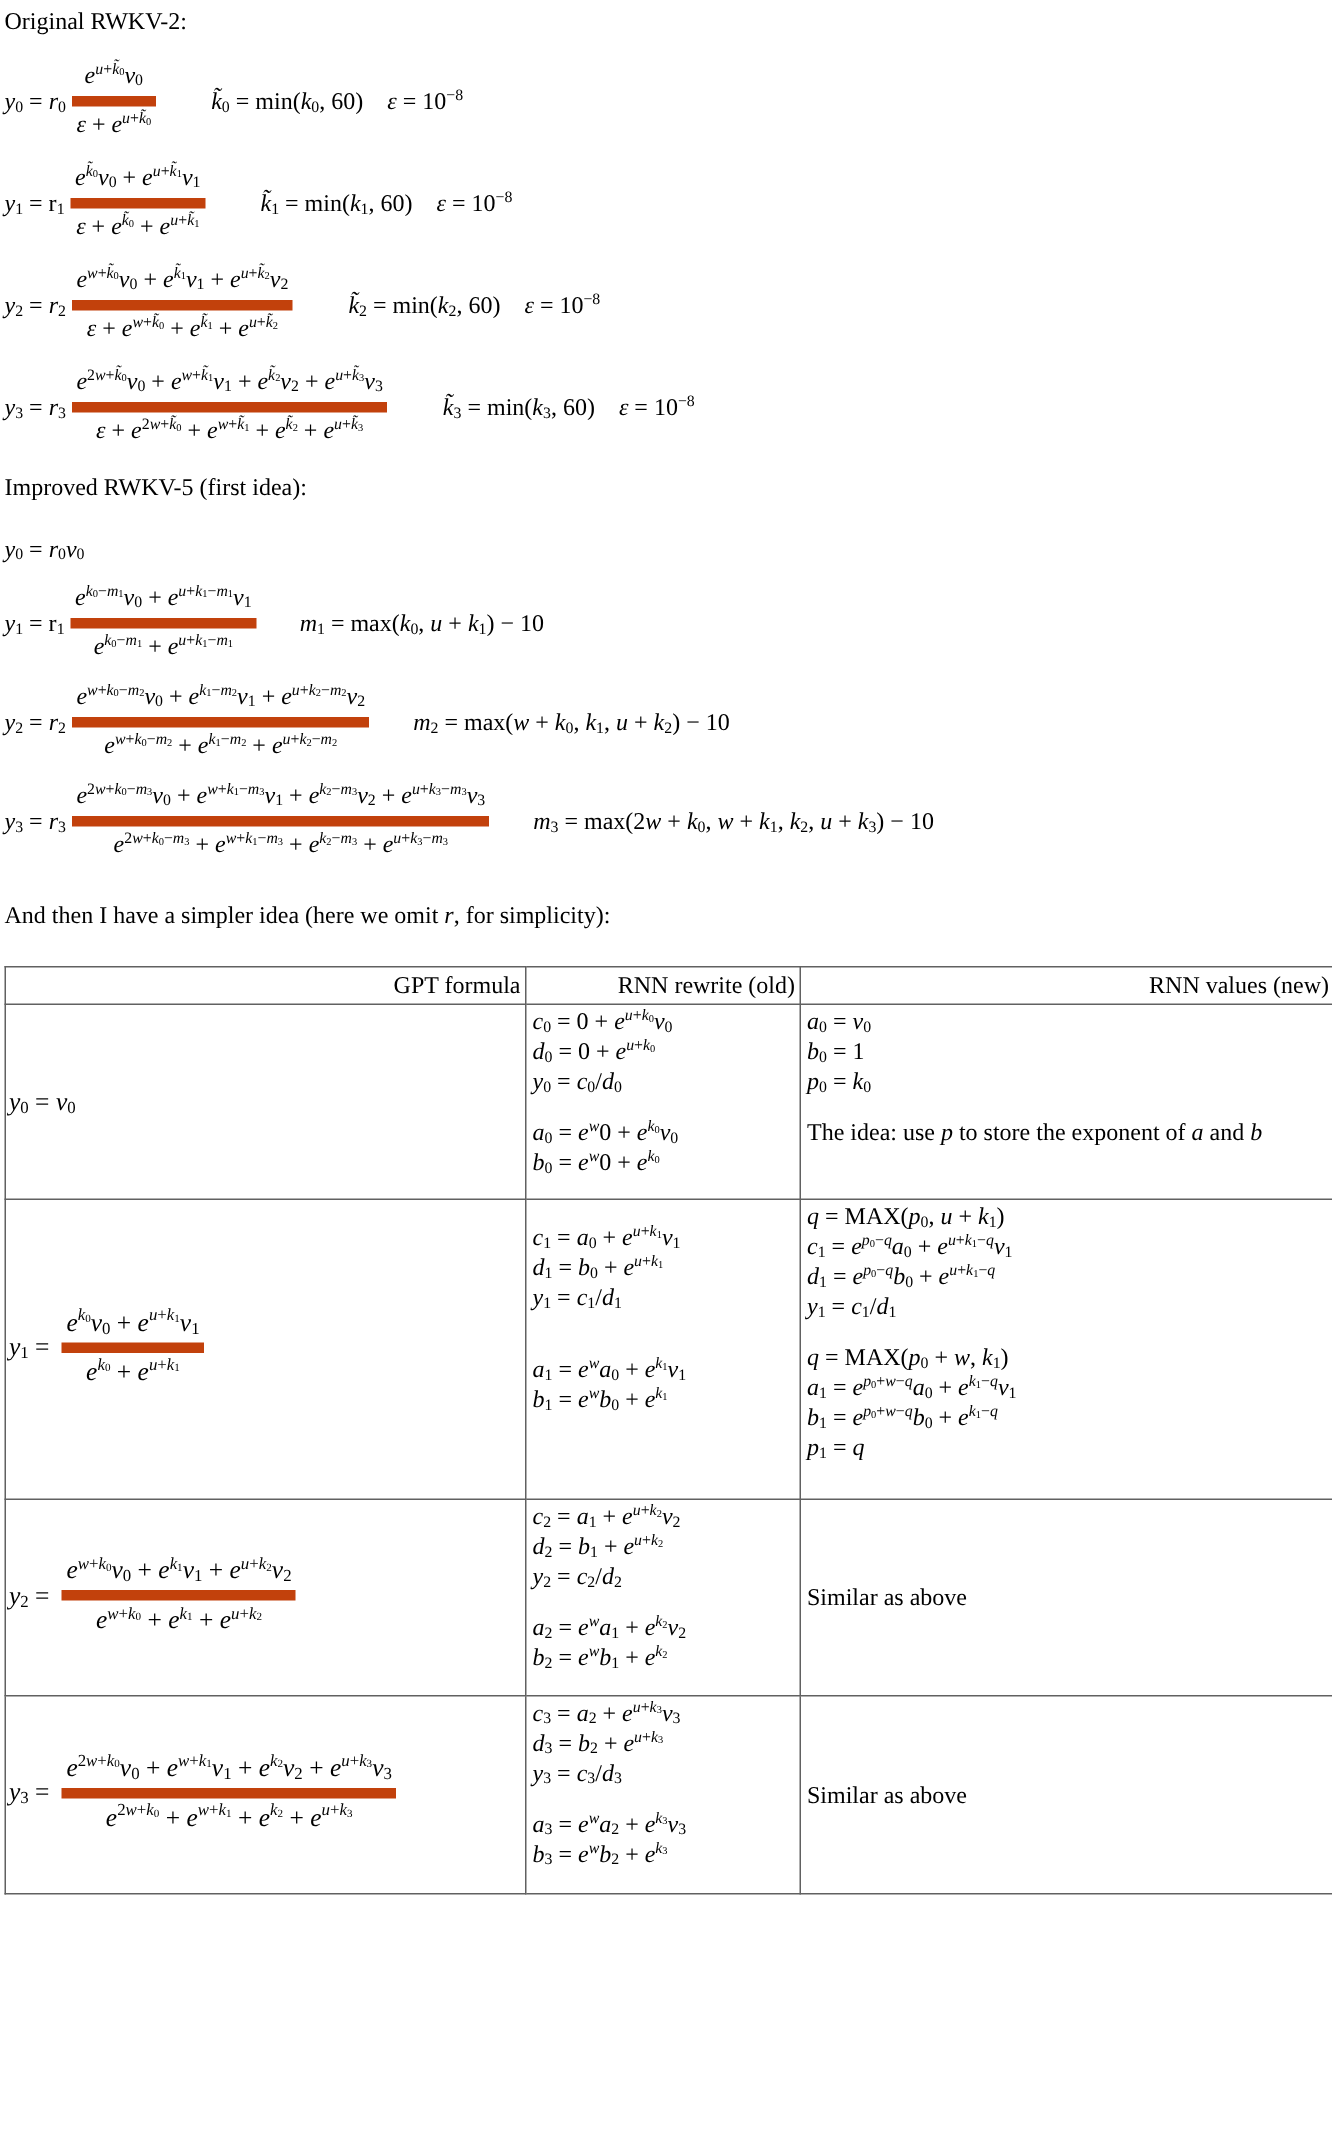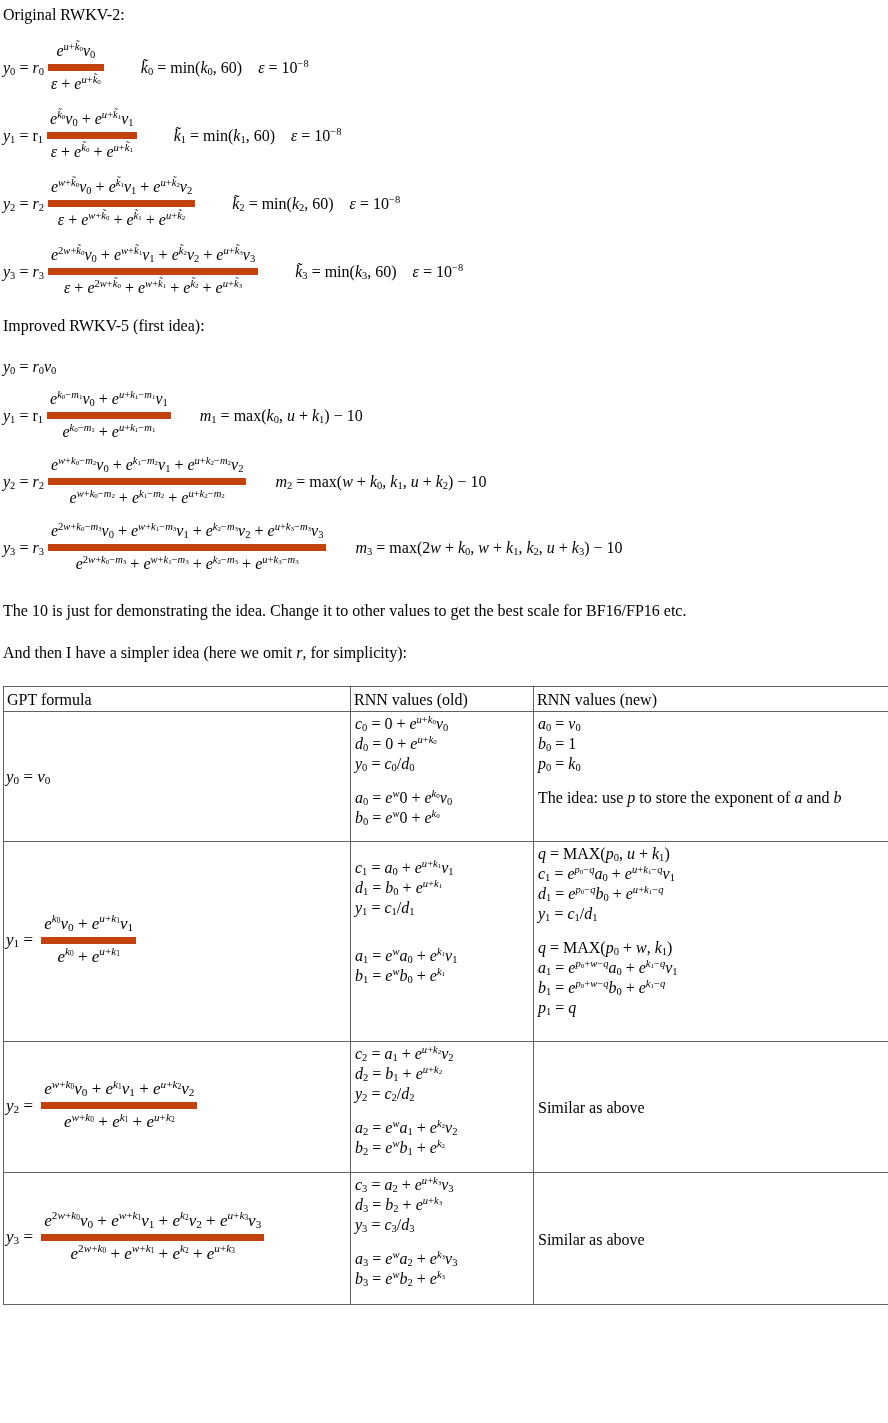--- a/index.html
+++ b/index.html
@@ -30,21 +30,21 @@
   .m { white-space:nowrap; }
   sup { font-size:66%; vertical-align:0.55em; line-height:0; }
   sub { font-size:66%; vertical-align:-0.18em; line-height:0; }
 
   .fr { display:inline-block; vertical-align:middle; text-align:center; margin:0 5px 4px 4px; }
   .fr .nu { display:block; line-height:20px; padding:2px 3px 3px; }
   .fr .de { display:block; line-height:20px; border-top:7px solid #c2410c; padding:3px 3px 1px; }
 
   table { border-collapse:collapse; width:886px; margin-top:23px; table-layout:fixed; }
   td { border:1px solid #616161; vertical-align:top; }
-  tr.hdr td { height:25px; padding:2px 3px 1px; line-height:21px; }
+  tr.hdr td { height:25px; padding:2px 3px 1px; line-height:21px;text-align:right; }
   tr.rh1 { height:130px; }
   tr.rh2 { height:200px; }
   tr.rh3 { height:131px; }
   tr.rh4 { height:132px; }
   td.c1 { vertical-align:middle; padding:2px 2px; white-space:nowrap; font-size:17px; }
   td.c2, td.c3 { padding:2px 3px 0 4px; }
   td.vmid { vertical-align:middle; }
   .cl { line-height:20px; white-space:nowrap; }
   .bl { height:14px; }
 </style>
@@ -74,33 +74,32 @@
   <div class="fblock mt-g2">
       <span class="m"><i>y</i><sub>1</sub> = r<sub>1</sub><span class="fr"><span class="nu"><i>e</i><sup><i>k</i><sub>0</sub>−<i>m</i><sub>1</sub></sup><i>v</i><sub>0</sub> + <i>e</i><sup><i>u</i>+<i>k</i><sub>1</sub>−<i>m</i><sub>1</sub></sup><i>v</i><sub>1</sub></span><span class="de"><i>e</i><sup><i>k</i><sub>0</sub>−<i>m</i><sub>1</sub></sup> + <i>e</i><sup><i>u</i>+<i>k</i><sub>1</sub>−<i>m</i><sub>1</sub></sup></span></span>  <i>m</i><sub>1</sub> = max(<i>k</i><sub>0</sub>, <i>u</i> + <i>k</i><sub>1</sub>) − 10</span>
     </div>
   <div class="fblock mt-g">
       <span class="m"><i>y</i><sub>2</sub> = <i>r</i><sub>2</sub><span class="fr"><span class="nu"><i>e</i><sup><i>w</i>+<i>k</i><sub>0</sub>−<i>m</i><sub>2</sub></sup><i>v</i><sub>0</sub> + <i>e</i><sup><i>k</i><sub>1</sub>−<i>m</i><sub>2</sub></sup><i>v</i><sub>1</sub> + <i>e</i><sup><i>u</i>+<i>k</i><sub>2</sub>−<i>m</i><sub>2</sub></sup><i>v</i><sub>2</sub></span><span class="de"><i>e</i><sup><i>w</i>+<i>k</i><sub>0</sub>−<i>m</i><sub>2</sub></sup> + <i>e</i><sup><i>k</i><sub>1</sub>−<i>m</i><sub>2</sub></sup> + <i>e</i><sup><i>u</i>+<i>k</i><sub>2</sub>−<i>m</i><sub>2</sub></sup></span></span>  <i>m</i><sub>2</sub> = max(<i>w</i> + <i>k</i><sub>0</sub>, <i>k</i><sub>1</sub>, <i>u</i> + <i>k</i><sub>2</sub>) − 10</span>
     </div>
   <div class="fblock mt-g">
       <span class="m"><i>y</i><sub>3</sub> = <i>r</i><sub>3</sub><span class="fr"><span class="nu"><i>e</i><sup>2<i>w</i>+<i>k</i><sub>0</sub>−<i>m</i><sub>3</sub></sup><i>v</i><sub>0</sub> + <i>e</i><sup><i>w</i>+<i>k</i><sub>1</sub>−<i>m</i><sub>3</sub></sup><i>v</i><sub>1</sub> + <i>e</i><sup><i>k</i><sub>2</sub>−<i>m</i><sub>3</sub></sup><i>v</i><sub>2</sub> + <i>e</i><sup><i>u</i>+<i>k</i><sub>3</sub>−<i>m</i><sub>3</sub></sup><i>v</i><sub>3</sub></span><span class="de"><i>e</i><sup>2<i>w</i>+<i>k</i><sub>0</sub>−<i>m</i><sub>3</sub></sup> + <i>e</i><sup><i>w</i>+<i>k</i><sub>1</sub>−<i>m</i><sub>3</sub></sup> + <i>e</i><sup><i>k</i><sub>2</sub>−<i>m</i><sub>3</sub></sup> + <i>e</i><sup><i>u</i>+<i>k</i><sub>3</sub>−<i>m</i><sub>3</sub></sup></span></span>  <i>m</i><sub>3</sub> = max(2<i>w</i> + <i>k</i><sub>0</sub>, <i>w</i> + <i>k</i><sub>1</sub>, <i>k</i><sub>2</sub>, <i>u</i> + <i>k</i><sub>3</sub>) − 10</span>
     </div>
 
-  <div class="para mt-n">The 10 is just for demonstrating the idea. Change it to other values to get the best scale for BF16/FP16 etc.</div>
   <div class="para mt-n">And then I have a simpler idea (here we omit <span class="m"><i>r</i></span>, for simplicity):</div>
 
   <table>
     <colgroup>
       <col style="width:347px">
         <col style="width:183px">
         <col style="width:356px">
     </colgroup>
     <tbody>
         <tr class="hdr">
       <td>GPT formula</td>
-      <td>RNN values (old)</td>
+      <td>RNN rewrite (old)</td>
       <td>RNN values (new)</td>
     </tr>
     <tr class="rh1">
       <td class="c1"><span class="m"><i>y</i><sub>0</sub> = <i>v</i><sub>0</sub></span></td>
       <td class="c2">
             <div class="cl"><span class="m"><i>c</i><sub>0</sub> = 0 + <i>e</i><sup><i>u</i>+<i>k</i><sub>0</sub></sup><i>v</i><sub>0</sub></span></div>
             <div class="cl"><span class="m"><i>d</i><sub>0</sub> = 0 + <i>e</i><sup><i>u</i>+<i>k</i><sub>0</sub></sup></span></div>
             <div class="cl"><span class="m"><i>y</i><sub>0</sub> = <i>c</i><sub>0</sub>/<i>d</i><sub>0</sub></span></div>
             <div class="bl"></div>
             <div class="cl"><span class="m"><i>a</i><sub>0</sub> = <i>e</i><sup><i>w</i></sup>0 + <i>e</i><sup><i>k</i><sub>0</sub></sup><i>v</i><sub>0</sub></span></div>

